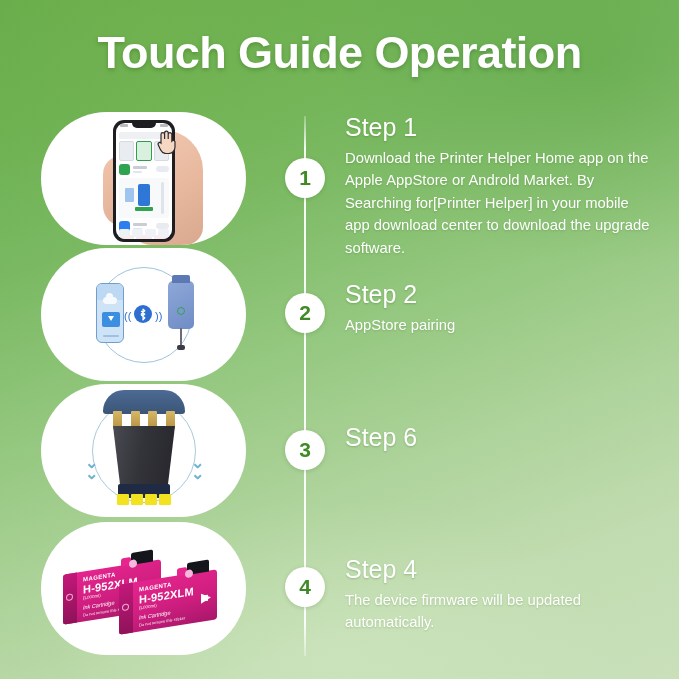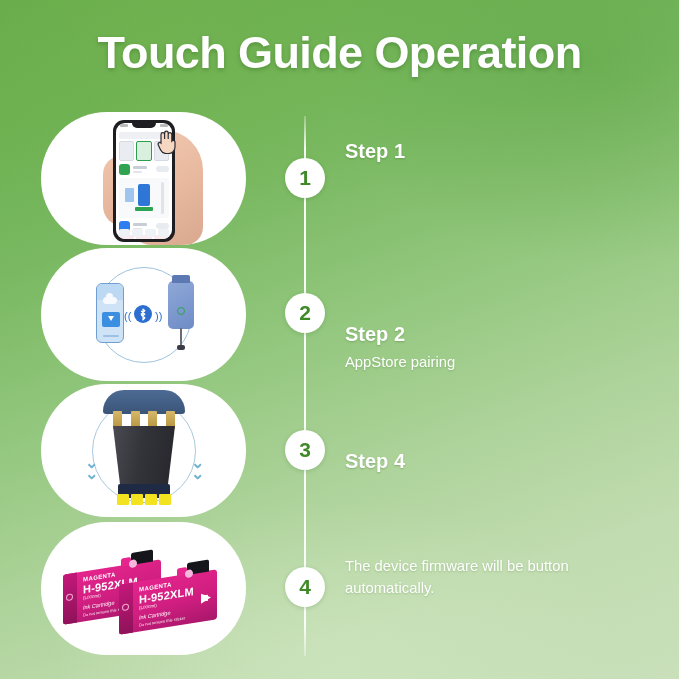--- a/index.html
+++ b/index.html
@@ -103,25 +103,24 @@
   }
 
   
   .step-text {
     position: absolute;
     left: 345px;
     width: 312px;
     color: #ffffff;
   }
   .step-title {
-    font-size: 20px;
-    font-weight: bold;
+    font-size: 25px;
+    font-weight: normal;
     margin-bottom: 5px;
     text-shadow: 0 1px 2px rgba(40,90,25,0.28);
-    margin-top: 27px;
   }
   .step-body {
     font-size: 14.8px;
     line-height: 1.52;
     text-shadow: 0 1px 2px rgba(40,90,25,0.22);
   }
 
   
   .ill1 { position: relative; width: 205px; height: 133px; }
   .hand {
@@ -406,20 +405,21 @@
       </div>
       <svg class="cursor" viewBox="0 0 20 24">
         <path d="M4 9 V4.5 a1.8 1.8 0 0 1 3.6 0 V9 V3 a1.8 1.8 0 0 1 3.6 0 v6 V4.5 a1.8 1.8 0 0 1 3.6 0 V11 a1.8 1.8 0 0 1 3.2 1 v5 c0 4-3 6.5-6.5 6.5 H9 c-3 0-4.3-1.6-5.4-3.6 L1.3 15 a1.7 1.7 0 0 1 2.7-2 Z" fill="#f6d7c2" stroke="#2b2b33" stroke-width="1.2"></path>
       </svg>
     </div>
   </div>
 </div>
 <div class="step-badge" style="top:158px">1</div>
 <div class="step-text" style="top:113px">
   <div class="step-title">Step 1</div>
+  <div class="step-body">Download the Printer Helper Home app on the Apple AppStore or Androld Market. By Searching for[Printer Helper] in your mobile app download center to download the upgrade software.</div>
 </div>
 
 <div class="card" style="top:248px">
   <div class="card-inner">
     <div class="ill2">
       <div class="ring2"></div>
       <div class="phone2">
         <div class="top"></div>
         <div class="cloud"></div>
         <div class="folder"></div>
@@ -433,21 +433,21 @@
       </div>
       <span class="wave r">))</span>
       <div class="dongle">
         <div class="dot"></div>
       </div>
       <div class="cable"></div>
     </div>
   </div>
 </div>
 <div class="step-badge" style="top:293px">2</div>
-<div class="step-text" style="top:296px">
+<div class="step-text" style="top:280px">
   <div class="step-title">Step 2</div>
   <div class="step-body">AppStore pairing</div>
 </div>
 
 <div class="card" style="top:384px">
   <div class="card-inner">
     <div class="ill3">
       <div class="ring3"></div>
       <div class="cap3"></div>
       <div class="pins">
@@ -464,21 +464,21 @@
           <i></i>
           <i></i>
         </div>
       <span class="chev l">⌄<br>⌄</span>
       <span class="chev r">⌄<br>⌄</span>
     </div>
   </div>
 </div>
 <div class="step-badge" style="top:430px">3</div>
 <div class="step-text" style="top:423px">
-  <div class="step-title">Step 4</div>
+  <div class="step-title">Step 6</div>
 </div>
 
 <div class="card" style="top:522px">
   <div class="card-inner">
     <div class="ill4">
       <div class="cart back">
         <div class="tab"></div>
           <div class="tab2"></div>
           <div class="dot2"></div>
         <div class="cap">
@@ -506,14 +506,15 @@
           <div class="c-ink">Ink Cartridge</div>
           <div class="c-warn">Do not remove this sticker</div>
         </div>
         <div class="arrow"></div>
       </div>
     </div>
   </div>
 </div>
 <div class="step-badge" style="top:567px">4</div>
 <div class="step-text" style="top:555px">
-  <div class="step-body">The device firmware will be button automatically.</div>
+  <div class="step-title">Step 4</div>
+  <div class="step-body">The device firmware will be updated automatically.</div>
 </div>
 
 </body></html>

